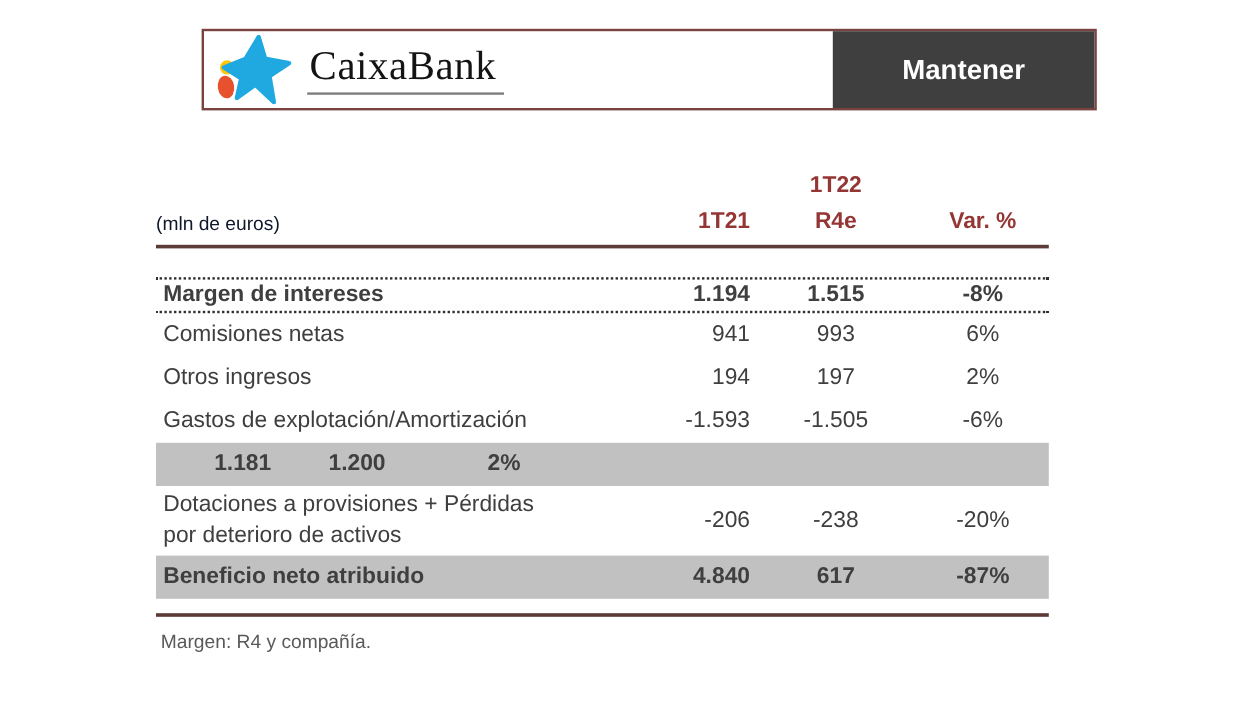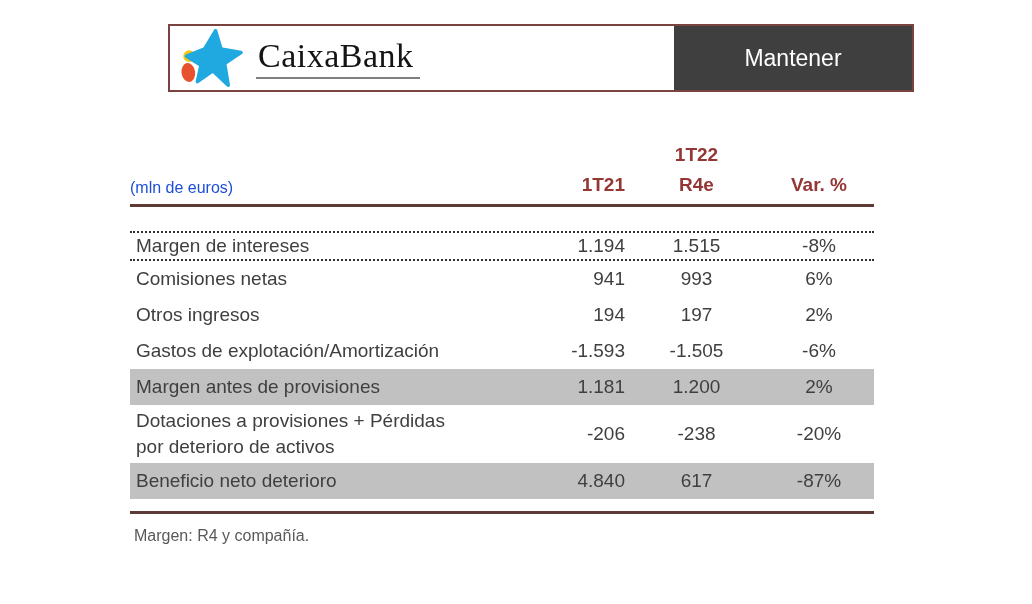--- a/index.html
+++ b/index.html
@@ -34,24 +34,24 @@
     font-family: "Liberation Serif", serif;
     font-size: 34px;
     color: #141414;
     line-height: 1.1;
     border-bottom: 2px solid #7f7f7f;
     padding: 0 6px 3px 2px;
     letter-spacing: 0.5px;
   }
   .rating-badge {
     margin-left: auto;
-    width: 238px;
+    width: 218px;
     background: #3f3f3f;
     color: #ffffff;
-    font-weight: normal;
+    font-weight: bold;
     font-size: 23px;
     display: flex;
     align-items: center;
     justify-content: center;
   }
 
   
   .fin-table {
     position: absolute;
     left: 130px; top: 128px;
@@ -62,41 +62,41 @@
     align-items: flex-end;
     border-bottom: 3px solid #5c3a36;
     padding-bottom: 4px;
   }
   .col-label { flex: 1 1 auto; }
   .col-1 { width: 100px; text-align: right; padding-right: 4px; }
   .col-2 { width: 135px; text-align: center; }
   .col-3 { width: 110px; text-align: center; }
   .unit-label {
     font-size: 16px;
-    color: #1d4ed8;
+    color: #0f172a;
     padding-bottom: 3px;
   }
   .col-head {
     font-size: 19px;
     font-weight: bold;
     color: #943634;
     white-space: pre-line;
     line-height: 30px;
     margin-top: 12px;
   }
 
   .tbody { margin-top: 24px; }
   .row {
     display: flex;
     align-items: center;
     min-height: 36px;
     font-size: 19px;
   }
   .row .col-label { padding-left: 6px; white-space: pre-line; line-height: 26px; }
-  .row-bold { font-weight: normal; }
+  .row-bold { font-weight: bold; }
   .row-dotted {
     min-height: 30px;
     border-top: 2px dotted #2f2f2f;
     border-bottom: 2px dotted #2f2f2f;
   }
   .row-gray { background: #c1c1c1; }
   .row-tall { padding: 3px 0; }
 
   .bottom-rule {
     margin-top: 12px;
@@ -159,36 +159,35 @@
 
 
     <div class="row">
       <div class="col-label">Gastos de explotación/Amortización</div>
       <div class="col-1">-1.593</div>
       <div class="col-2">-1.505</div>
       <div class="col-3">-6%</div>
     </div>
 
     <div class="row row-bold row-gray">
-      <div class="col-label">Margen antes de provisiones</div>
       <div class="col-1">1.181</div>
       <div class="col-2">1.200</div>
       <div class="col-3">2%</div>
     </div>
 
     <div class="row row-tall">
       <div class="col-label">Dotaciones a provisiones + Pérdidas
 por deterioro de activos</div>
       <div class="col-1">-206</div>
       <div class="col-2">-238</div>
       <div class="col-3">-20%</div>
     </div>
 
     <div class="row row-bold row-gray">
-      <div class="col-label">Beneficio neto deterioro</div>
+      <div class="col-label">Beneficio neto atribuido</div>
       <div class="col-1">4.840</div>
       <div class="col-2">617</div>
       <div class="col-3">-87%</div>
     </div>
 
   </div>
 
   <div class="bottom-rule"></div>
   <div class="source-note">Margen: R4 y compañía.</div>
 </div>

